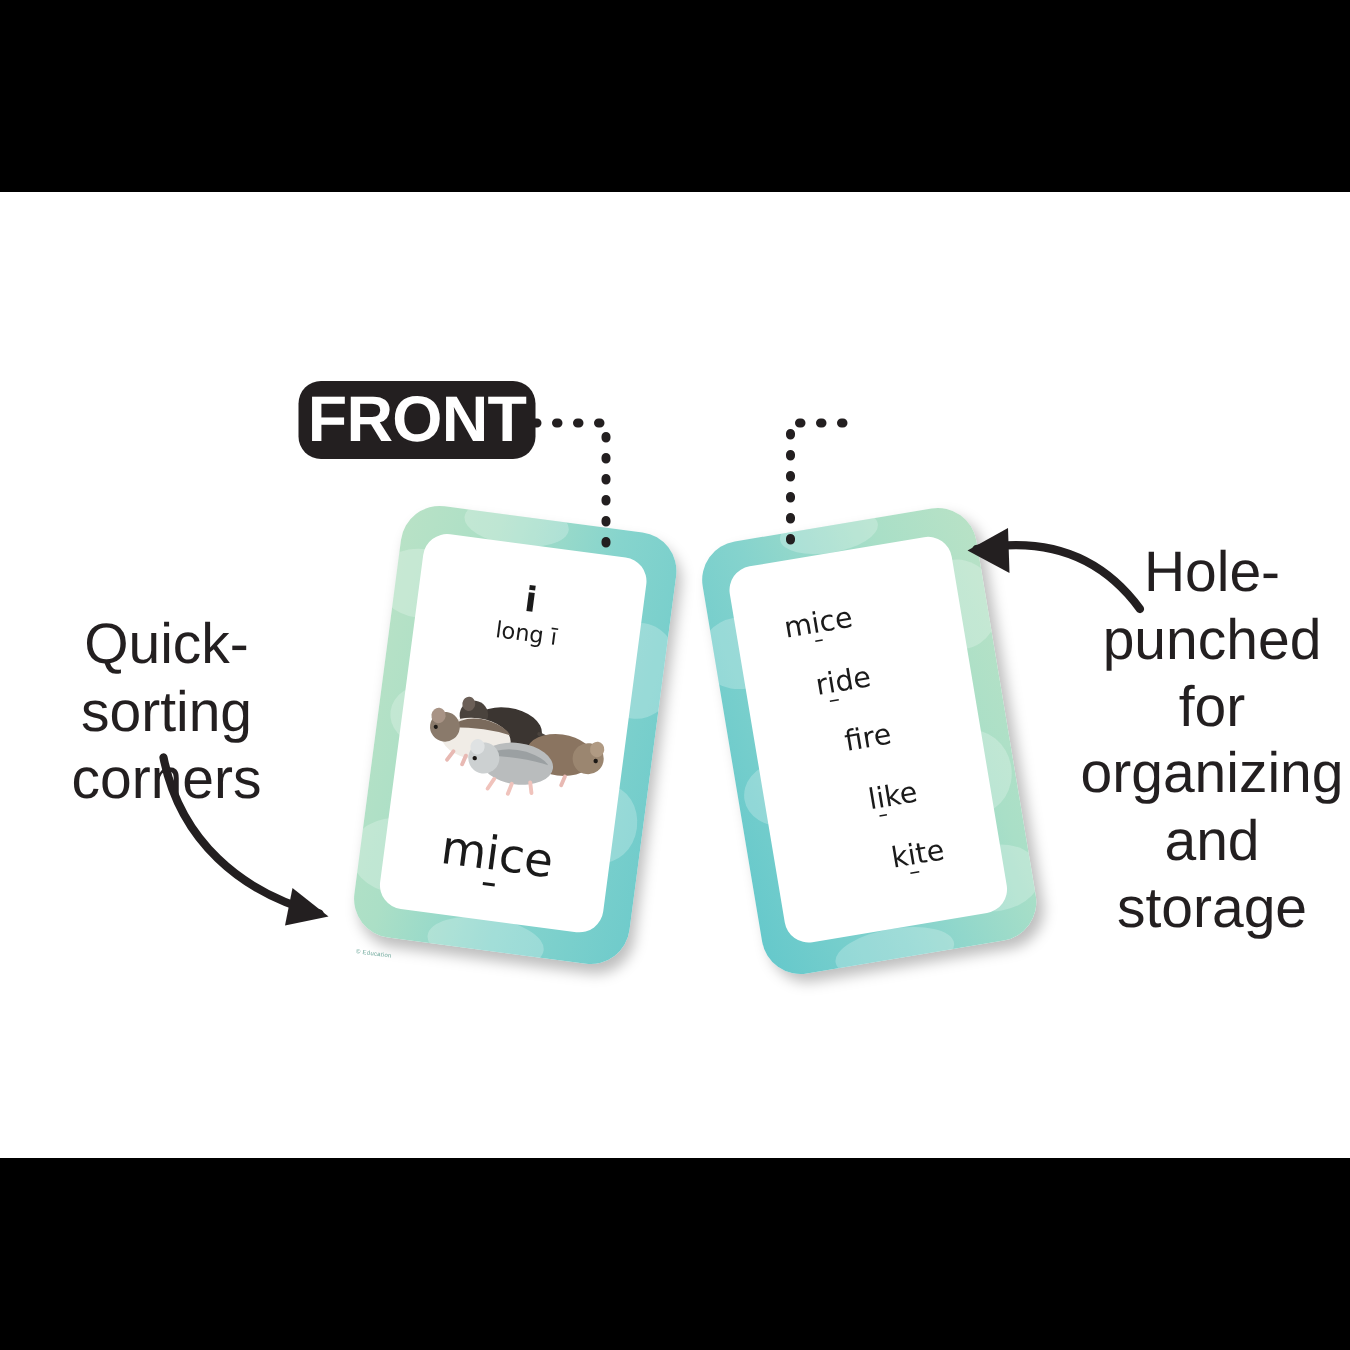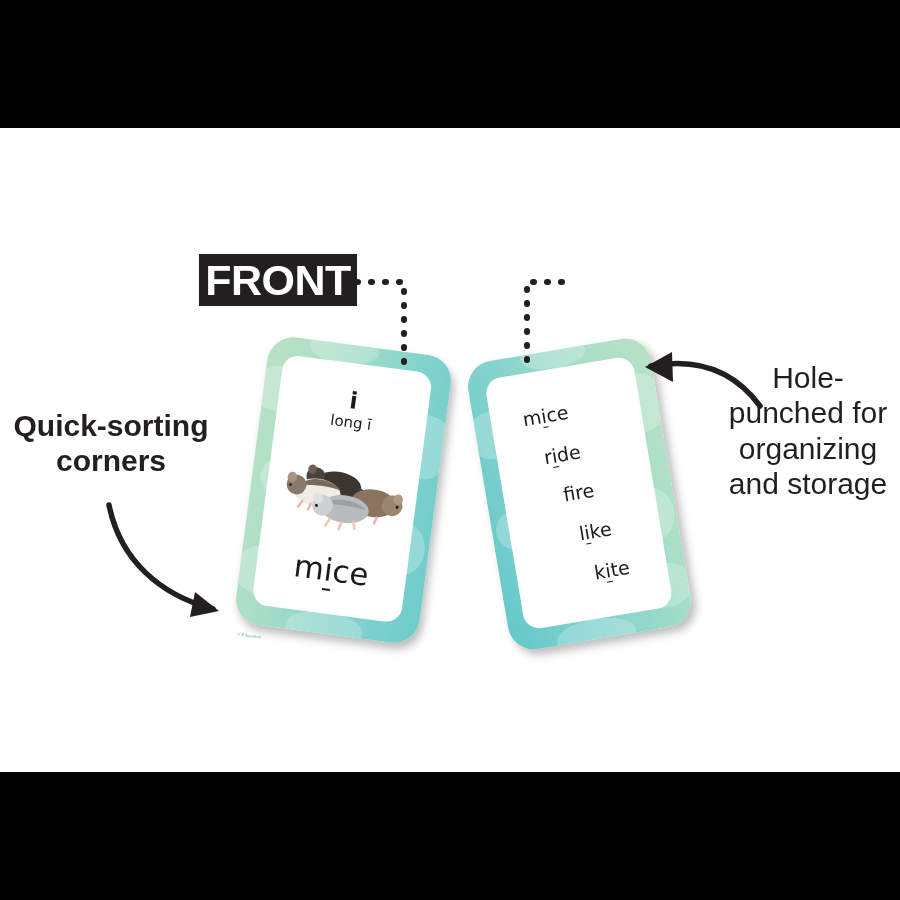--- a/index.html
+++ b/index.html
@@ -22,34 +22,34 @@
   .chip{
     position:absolute;
     background:#231f20;
     color:#ffffff;
     font-weight:bold;
     font-family:"Liberation Sans", sans-serif;
     letter-spacing:-0.5px;
     display:flex;align-items:center;justify-content:center;
     line-height:1;
   }
-  .chip-front{left:199px;top:254px;width:158px;height:52px;font-size:43px;}
+  .chip-front{left:199px;top:254px;width:158px;height:52px;font-size:43px;border-radius:15px;}
   .chip-back{left:562px;top:254px;width:140px;height:52px;font-size:43px;}
 
   
   .note{
     position:absolute;
     color:#231f20;
     font-family:"Liberation Sans", sans-serif;
-    font-size:30px;
+    font-size:38px;
     line-height:1.18;
     text-align:center;
     font-weight:400;
   }
-  .note-left{left:0px;top:408px;width:222px;font-weight:bold;}
+  .note-left{left:0px;top:408px;width:222px;}
   .note-right{left:716px;top:360px;width:184px;}
 
   
   .card{
     position:absolute;
     border-radius:26px;
     box-shadow:4px 6px 9px rgba(0,0,0,0.26);
   }
   .card-inner{
     position:absolute;

